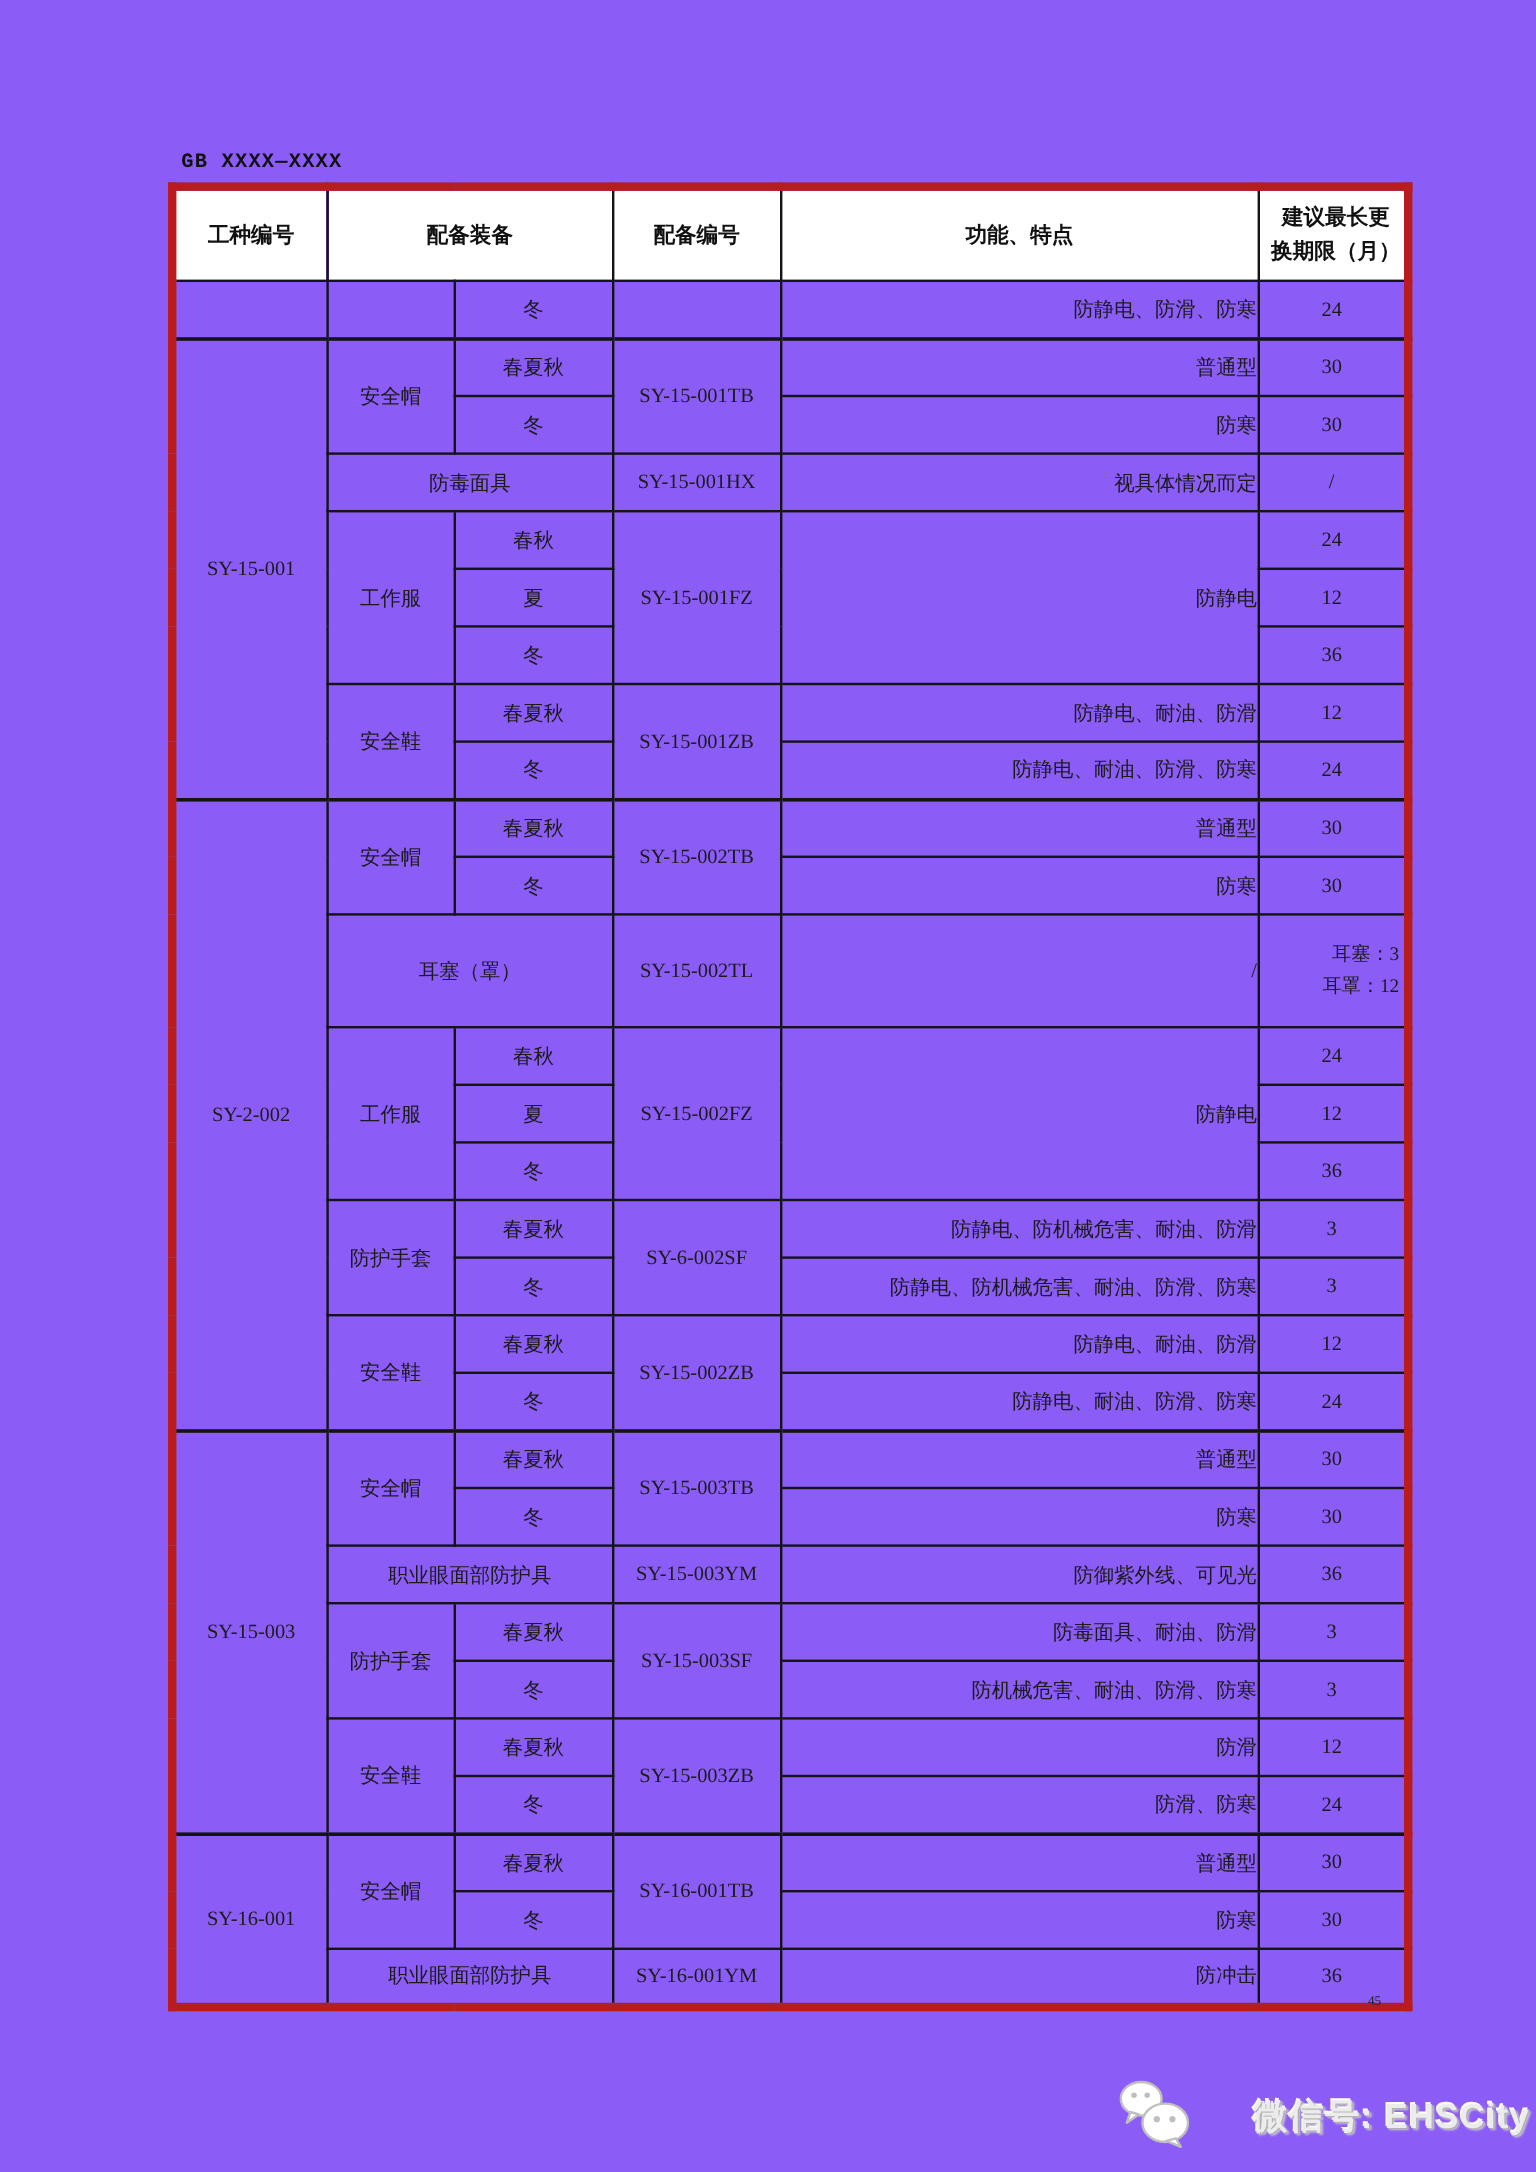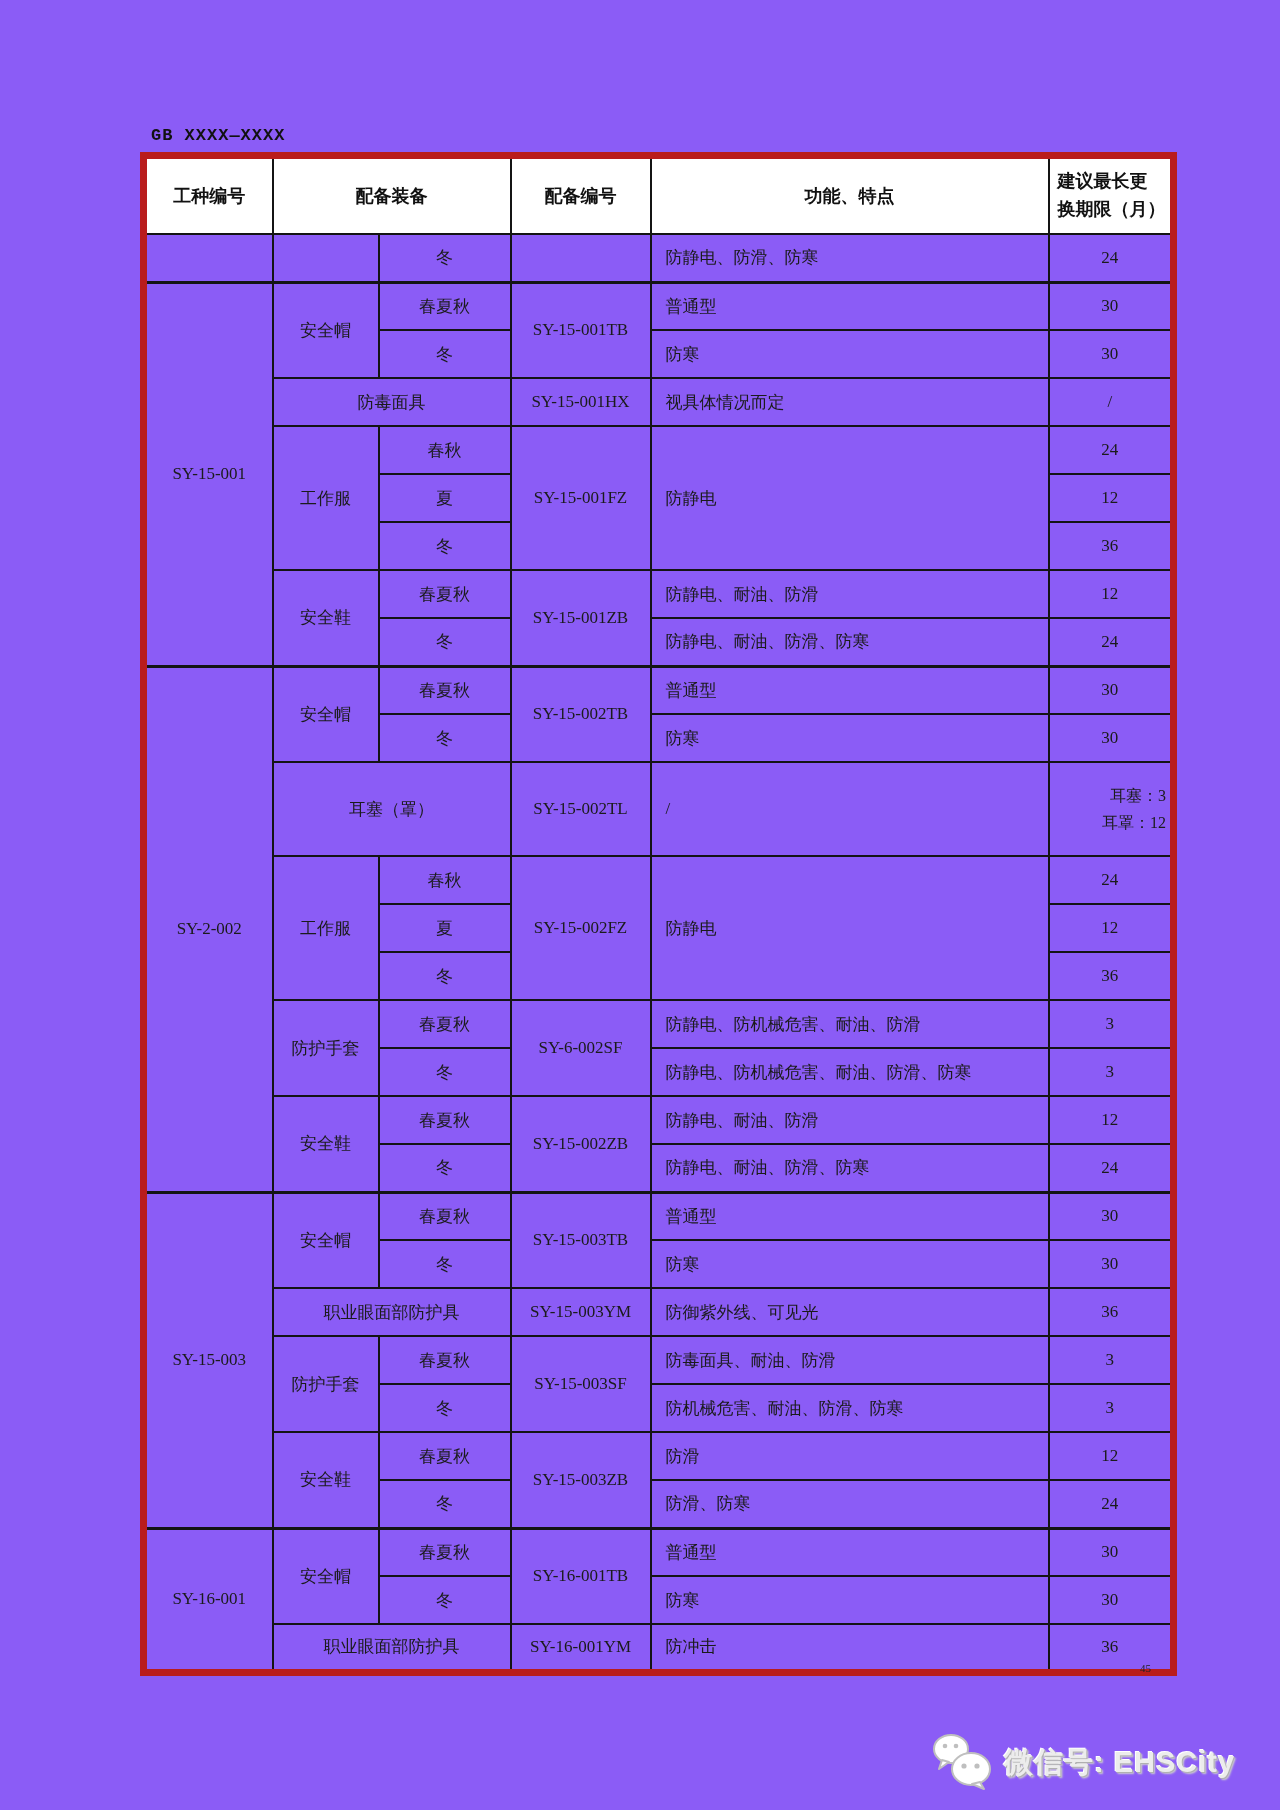--- a/index.html
+++ b/index.html
@@ -9,36 +9,36 @@
   .doc-code{position:absolute;left:151px;top:126px;font-family:"Liberation Mono","DejaVu Sans Mono",monospace;
             font-size:17px;font-weight:600;letter-spacing:1px;color:#111;}
 
   table.ppe{position:absolute;left:140px;top:152px;width:1030px;border-collapse:collapse;
             table-layout:fixed;border:7px solid #b91c1c;}
   table.ppe th, table.ppe td{border:2px solid #141414;overflow:hidden;}
 
   thead th{height:72px;font-family:"Liberation Sans","DejaVu Sans",sans-serif;
            font-weight:bold;font-size:18px;text-align:center;vertical-align:middle;
            border-bottom:3px solid #141414;background:#fff;color:#111;}
-  thead th.period{text-align:left;padding-left:8px;line-height:1.55;}
+  thead th.period{text-align:center;padding-left:8px;line-height:1.55;}
 
   tbody tr{height:48px;}
   tbody tr.tall{height:94px;}
   tbody tr.sec td{border-top:3px solid #141414;}
   tbody td{font-size:17px;vertical-align:middle;text-align:center;padding:2px 4px;color:#1b1b1b;}
-  tbody td.func{text-align:left;padding:2px 14px;}
+  tbody td.func{text-align:right;padding:2px 0;}
   tbody td.months-multi{font-size:16px;line-height:1.7;text-align:right;}
   tbody td.months-multi > div{display:block;}
 
   .page-number{position:absolute;left:1140px;top:1662px;font-size:11px;color:#222;}
 
   .watermark{position:absolute;left:930px;top:1732px;display:flex;align-items:center;gap:10px;}
   .watermark .wm-text{font-family:"Liberation Sans","DejaVu Sans",sans-serif;font-size:29px;font-weight:bold;
         color:#ececec;text-shadow:1px 1px 0 #b0b0b0, 2px 2px 2px #cfcfcf, -1px -1px 0 #ffffff;
-        letter-spacing:1px;white-space:nowrap;}
+        letter-spacing:1px;white-space:nowrap;margin-left:40px;}
 </style>
 </head>
 <body>
 
 <div id="page">
 
   <div class="doc-code">GB XXXX—XXXX</div>
 
   <table class="ppe">
     <colgroup>

